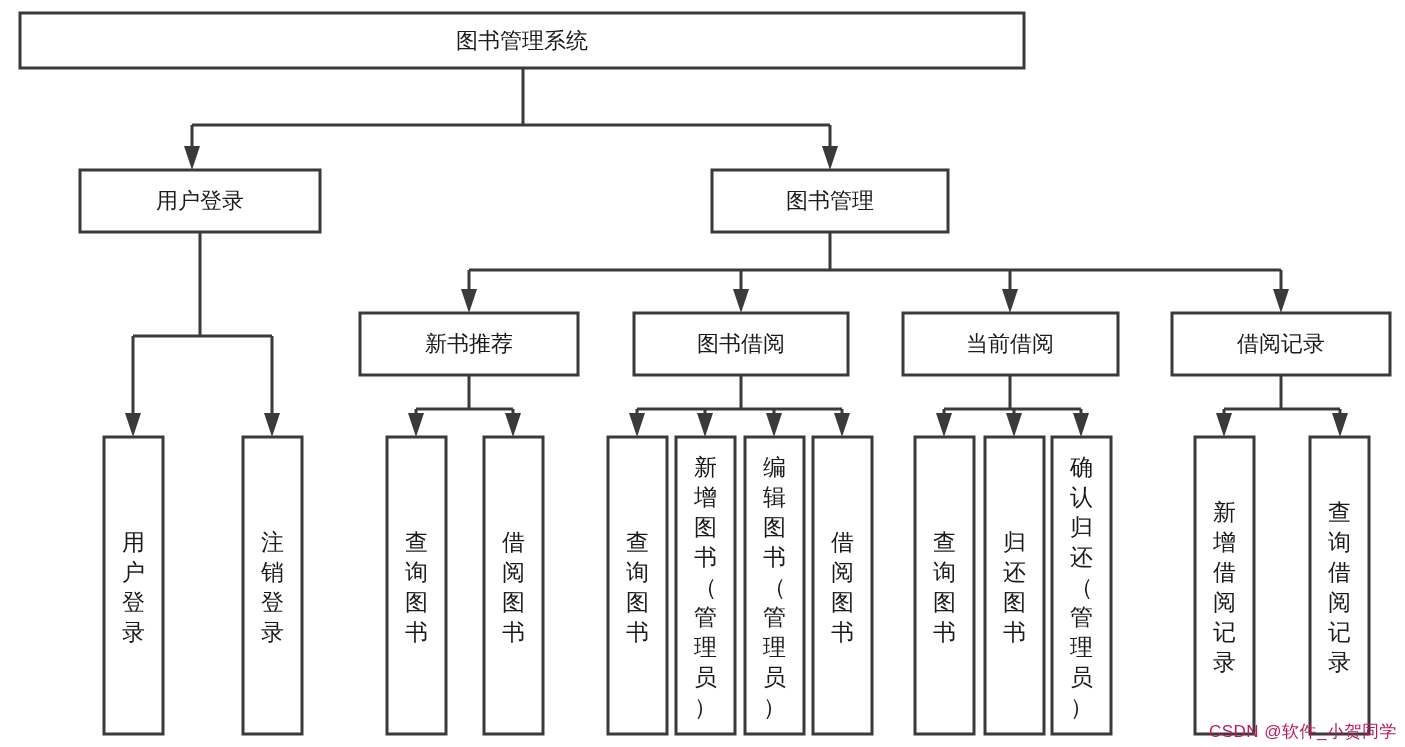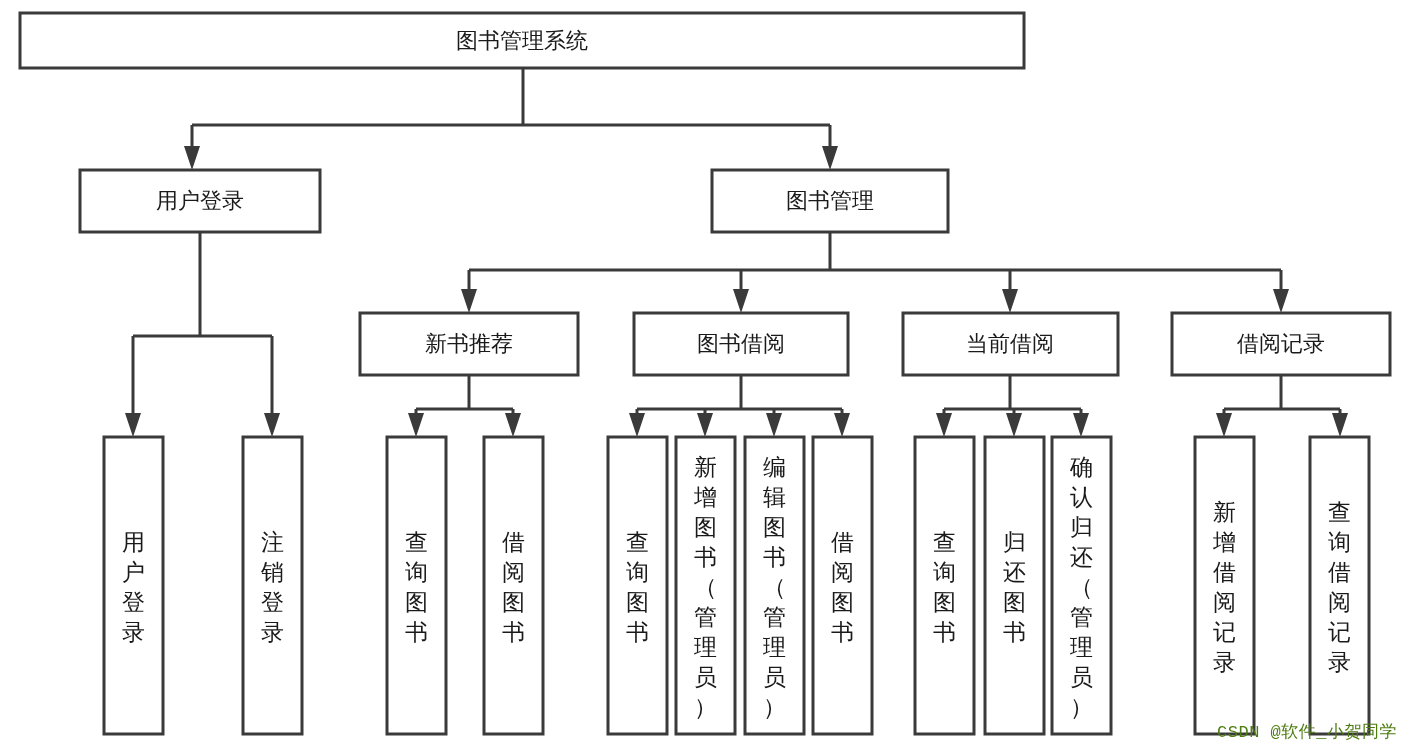--- a/index.html
+++ b/index.html
@@ -53,23 +53,23 @@
   .node-label-v {
     font-family: "Liberation Sans", "DejaVu Sans", sans-serif;
     font-size: 23px;
     fill: #1a1a1a;
     text-anchor: middle;
   }
   .watermark {
     position: absolute;
     right: 8px;
     bottom: 4px;
-    font-family: Liberation Mono, monospace;
+    font-family: Liberation Sans, sans-serif;
     font-size: 17px;
-    color: #4d7c0f;
+    color: #be185d;
     white-space: nowrap;
     letter-spacing: 0.5px;
     pointer-events: none;
     margin-top: 8px;
   }
 </style>
 </head>
 <body>
 
 <div id="diagram-root">

